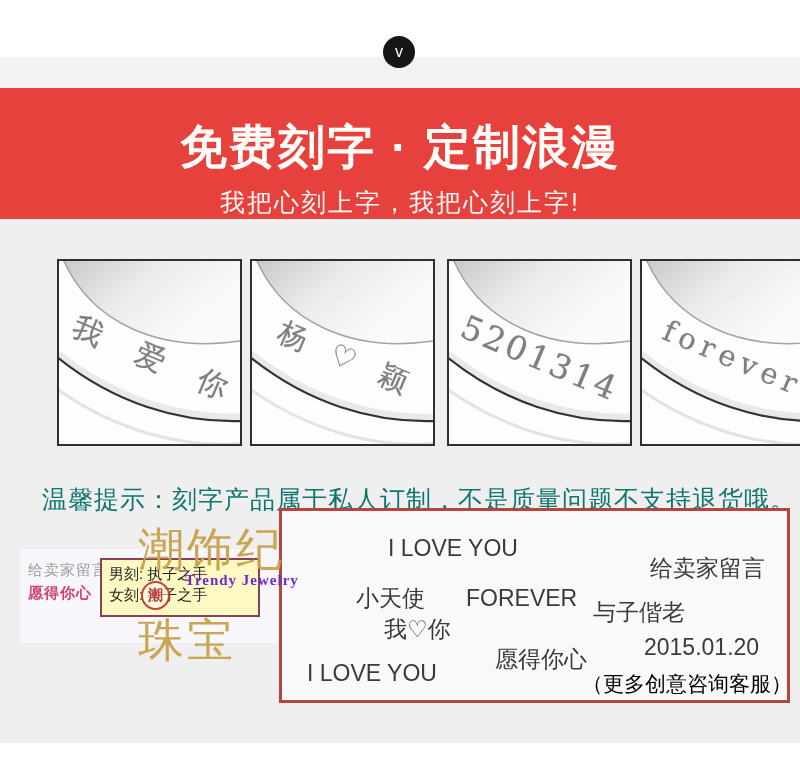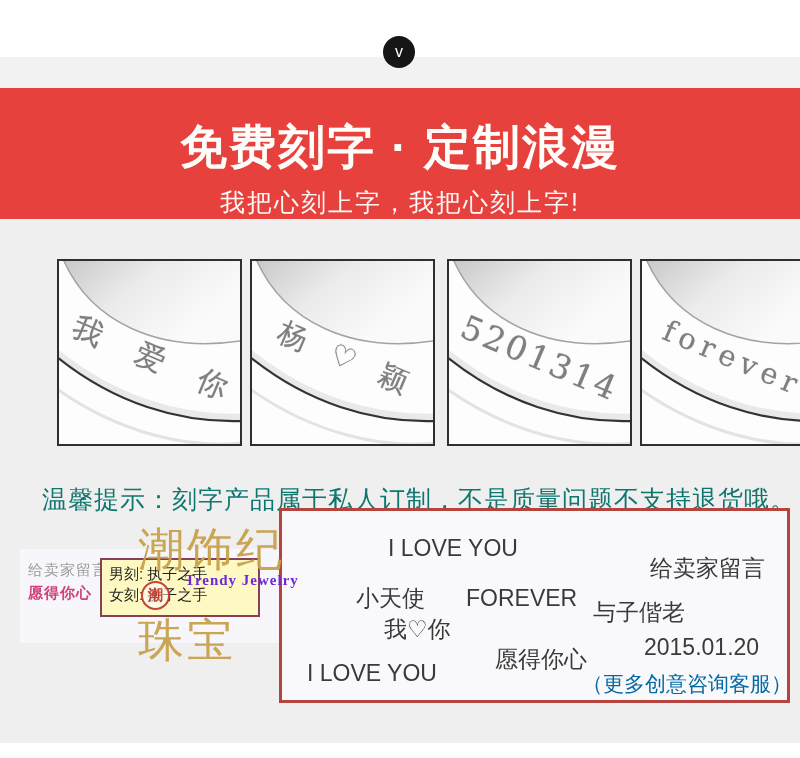--- a/index.html
+++ b/index.html
@@ -42,21 +42,21 @@
   .msg-inner{position:absolute;left:80px;top:9px;width:149px;height:52px;border:2px solid #874156;
     background:#fef9c3;padding:3px 0 0 7px;}
   .msg-line{font-size:15px;color:#1e1e1e;line-height:21px;white-space:nowrap;}
 
   
   .ideas-box{position:absolute;left:279px;top:508px;width:505px;height:189px;border:3px solid #b5433e;background:#f9f9fc;}
   .phrase{position:absolute;font-size:23px;color:#3a3a3a;white-space:nowrap;}
   .ph-0{left:106px;top:24px;} .ph-1{left:368px;top:42px;} .ph-2{left:35px;top:72px;margin-left:39px;}
   .ph-3{left:184px;top:74px;} .ph-4{left:311px;top:86px;} .ph-5{left:102px;top:103px;}
   .ph-6{left:362px;top:123px;} .ph-7{left:213px;top:133px;} .ph-8{left:25px;top:149px;}
-  .ideas-note{position:absolute;left:300px;top:159px;font-size:21px;color:#0369a1;white-space:nowrap;}
+  .ideas-note{position:absolute;left:300px;top:159px;font-size:21px;color:#000000;white-space:nowrap;}
 
   
   .watermark{position:absolute;left:138px;top:519px;display:flex;align-items:flex-start;z-index:6;
     color:#c8a24c;opacity:.95;flex-direction:column;}
   .wm-text{font-size:46px;letter-spacing:3px;}
   .wm-seal{width:25px;height:25px;border:2px solid #c23b33;border-radius:50%;color:#c23b33;
     font-size:15px;font-weight:bold;display:flex;align-items:center;justify-content:center;
     margin:0 3px;background:rgba(255,255,255,.55);flex:0 0 auto;}
   .wm-en{position:absolute;left:185px;top:572px;font-size:15px;font-weight:bold;color:#6d28d9;
     letter-spacing:1px;z-index:6;font-family:Liberation Serif, serif;}

